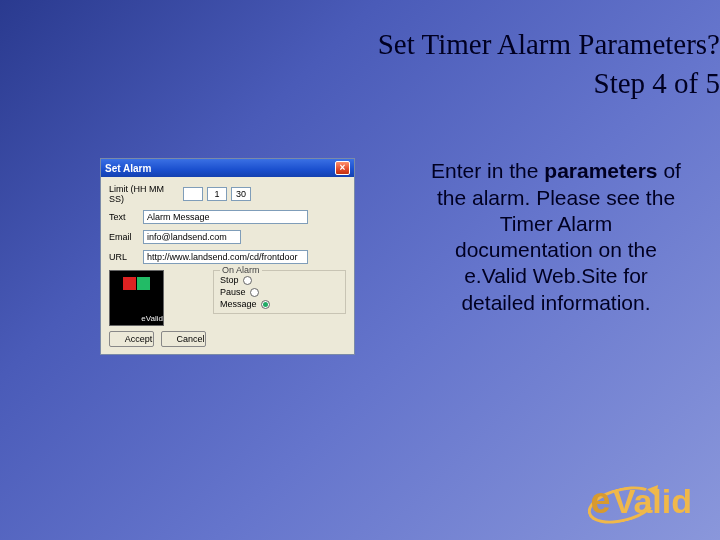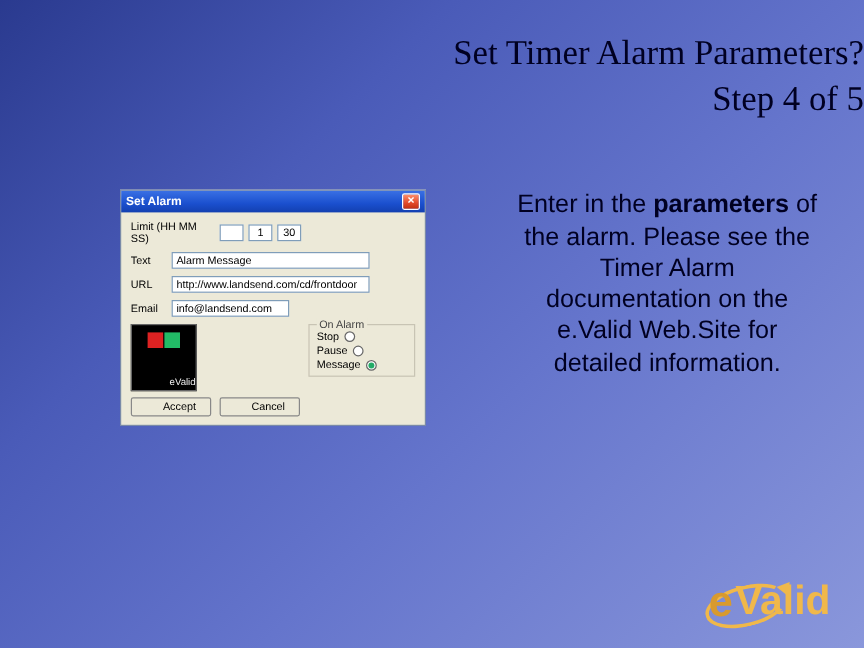--- a/index.html
+++ b/index.html
@@ -89,21 +89,21 @@
     position: relative;
     display: flex; flex-direction: column; justify-content: flex-end; align-items: flex-end;
     padding-bottom: 2px;
   }
   .badge-sq { position: absolute; top: 6px; width: 13px; height: 13px; }
   .sq-red { left: 13px; background: #d22; }
   .sq-green { left: 27px; background: #2b6; }
   .badge-txt { color: #eee; font-size: 8px; }
   .btns { display: flex; gap: 7px; margin-top: 5px; }
   .btn {
-    width: 67px; height: 16px;
+    width: 45px; height: 16px;
     background: #ece9d8;
     border: 1px solid #888;
     border-radius: 2px;
     display: flex; align-items: center; justify-content: center; padding-left: 14px;
   }
   .alarm-box {
     border: 1px solid #c8c4b4;
     padding: 4px 5px 4px 6px;
     flex: 1;
     display: flex; flex-direction: column; gap: 2px;
@@ -183,26 +183,26 @@
         <div class="lbl">Limit (HH MM SS)</div>
         <div class="inp limit-box"></div>
         <div class="inp limit-box">1</div>
         <div class="inp limit-box">30</div>
       </div>
       <div class="row">
         <div class="lbl" style="width:30px">Text</div>
         <div class="inp text-box">Alarm Message</div>
       </div>
       <div class="row">
+        <div class="lbl" style="width:30px">Email</div>
+        <div class="inp email-box">info@landsend.com</div>
+      </div>
+      <div class="row">
         <div class="lbl" style="width:30px">URL</div>
         <div class="inp url-box">http://www.landsend.com/cd/frontdoor</div>
-      </div>
-      <div class="row">
-        <div class="lbl" style="width:30px">Email</div>
-        <div class="inp email-box">info@landsend.com</div>
       </div>
       <div class="lower">
         <div>
           <div class="evalid-badge">
             <div class="badge-sq sq-red"></div>
             <div class="badge-sq sq-green"></div>
             <div class="badge-txt">eValid</div>
           </div>
           <div class="btns">
             <div class="btn">Accept</div>

